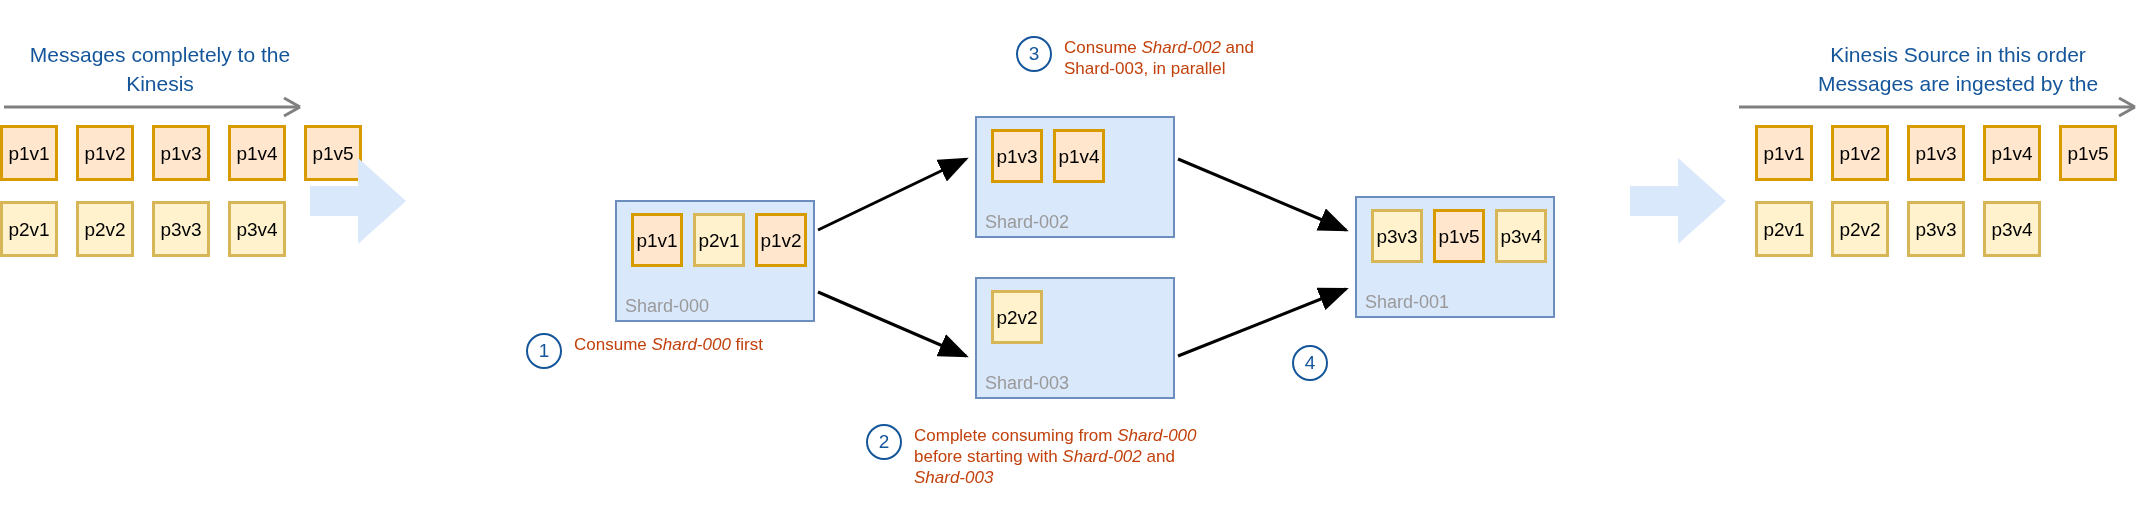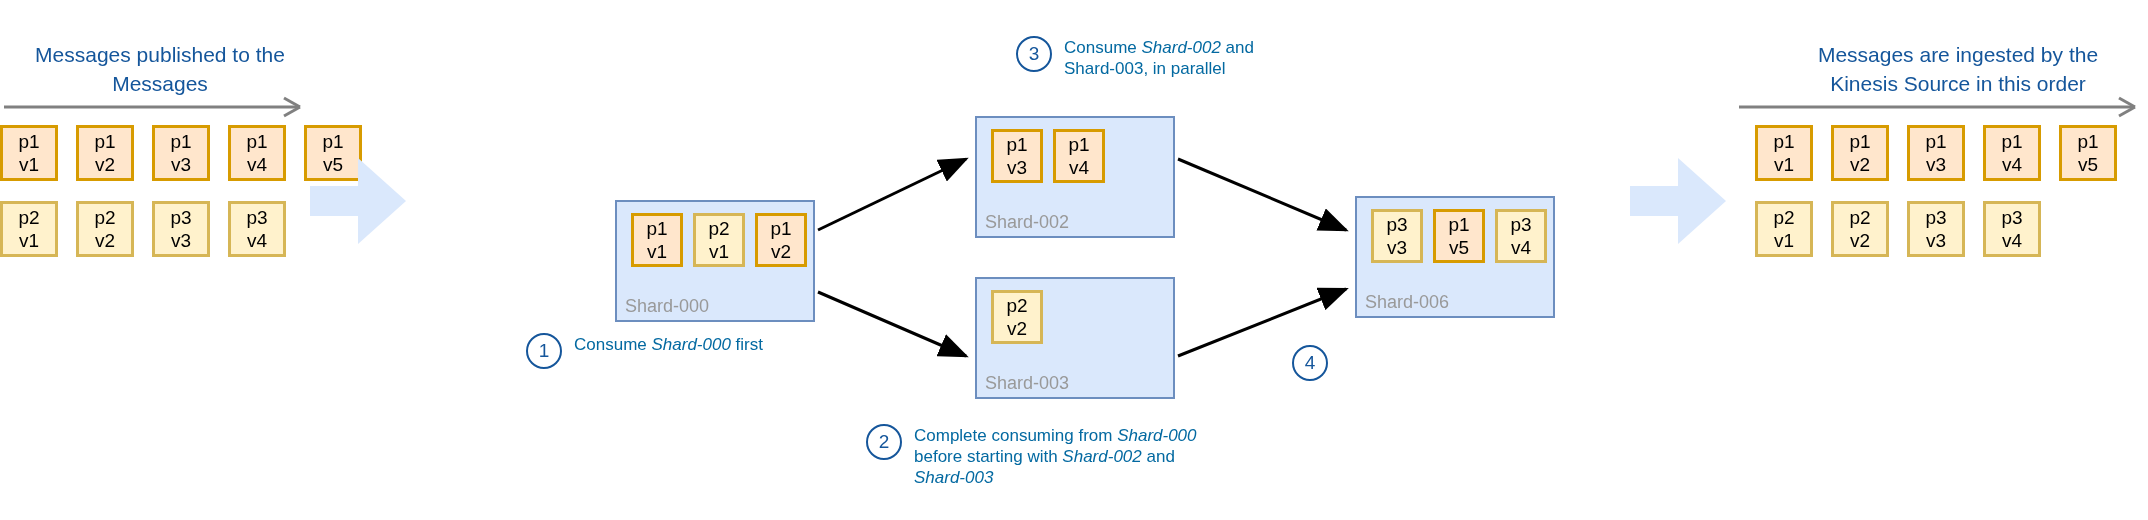--- a/index.html
+++ b/index.html
@@ -33,21 +33,21 @@
 
   
   .card {
     position: absolute;
     width: 58px;
     height: 56px;
     box-sizing: border-box;
     border: 3px solid #d79b00;
     background: #ffe6cc;
     display: flex;
-    flex-direction: column;
+    flex-direction: row;
     align-items: center;
     justify-content: center;
     font-size: 19px;
     line-height: 23px;
     color: #000000;
     font-family: "Liberation Sans", sans-serif;
   }
   .card.yellow {
     border-color: #d6b656;
     background: #fff2cc;
@@ -91,40 +91,40 @@
     color: #15569b;
     font-size: 19px;
     display: flex;
     align-items: center;
     justify-content: center;
     flex: 0 0 auto;
     background: #ffffff;
     font-family: "Liberation Sans", sans-serif;
   }
   .callout-text {
-    color: #0369a1;
+    color: #c2410c;
     font-size: 17px;
     line-height: 21px;
     margin-left: 12px;
     padding-top: 1px;
     white-space: pre-line;
     font-family: "Liberation Sans", sans-serif;
   }
   .callout-text i { font-style: italic; }
 
   
   .connectors { position: absolute; left: 0; top: 0; }
 </style>
 </head>
 <body>
 
 <div id="canvas">
 
   <div class="abs section-title" style="left:0px; top:40px; width:320px;">
-    <div>Messages published to the Messages</div>
+    <div>Messages completely to the Kinesis</div>
   </div>
 
   <svg class="order-arrow" style="left:0px; top:95px;" width="320" height="24">
     <line x1="4" y1="12" x2="300" y2="12" stroke="#808080" stroke-width="3"></line>
     <line x1="300" y1="12" x2="284" y2="3" stroke="#808080" stroke-width="3"></line>
     <line x1="300" y1="12" x2="284" y2="21" stroke="#808080" stroke-width="3"></line>
   </svg>
 
   <div class="abs" id="left-cards" style="left:0px; top:125px; width:330px; height:140px;">
       <div class="card" style="left: 0px; top: 0px;">
@@ -199,21 +199,21 @@
 
   <div class="shard" id="shard-003" style="left:975px; top:277px; width:200px; height:122px;">
     <div class="shard-label">Shard-003</div>
   <div class="card yellow" style="left: 14px; top: 11px;">
         <span>p2</span>
         <span>v2</span>
       </div>
     </div>
 
   <div class="shard" id="shard-006" style="left:1355px; top:196px; width:200px; height:122px;">
-    <div class="shard-label">Shard-006</div>
+    <div class="shard-label">Shard-001</div>
   <div class="card yellow" style="left: 14px; top: 11px;">
         <span>p3</span>
         <span>v3</span>
       </div>
       <div class="card" style="left: 76px; top: 11px;">
         <span>p1</span>
         <span>v5</span>
       </div>
       <div class="card yellow" style="left: 138px; top: 11px;">
         <span>p3</span>
@@ -250,22 +250,22 @@
 
   <div class="callout" style="left:1292px; top:345px;">
     <div class="callout-circle">4</div>
   </div>
 
   <svg class="block-arrow" style="left:1630px; top:158px;" width="100" height="86">
     <polygon points="0,28 48,28 48,0 96,43 48,86 48,58 0,58" fill="#dae8fc"></polygon>
   </svg>
 
   <div class="abs section-title" style="left:1768px; top:40px; width:380px;">
+    <div>Kinesis Source in this order</div>
     <div>Messages are ingested by the</div>
-    <div>Kinesis Source in this order</div>
   </div>
 
   <svg class="order-arrow" style="left:1735px; top:95px;" width="413" height="24">
     <line x1="4" y1="12" x2="400" y2="12" stroke="#808080" stroke-width="3"></line>
     <line x1="400" y1="12" x2="384" y2="3" stroke="#808080" stroke-width="3"></line>
     <line x1="400" y1="12" x2="384" y2="21" stroke="#808080" stroke-width="3"></line>
   </svg>
 
   <div class="abs" id="right-cards" style="left:1755px; top:125px; width:393px; height:140px;">
       <div class="card" style="left: 0px; top: 0px;">

